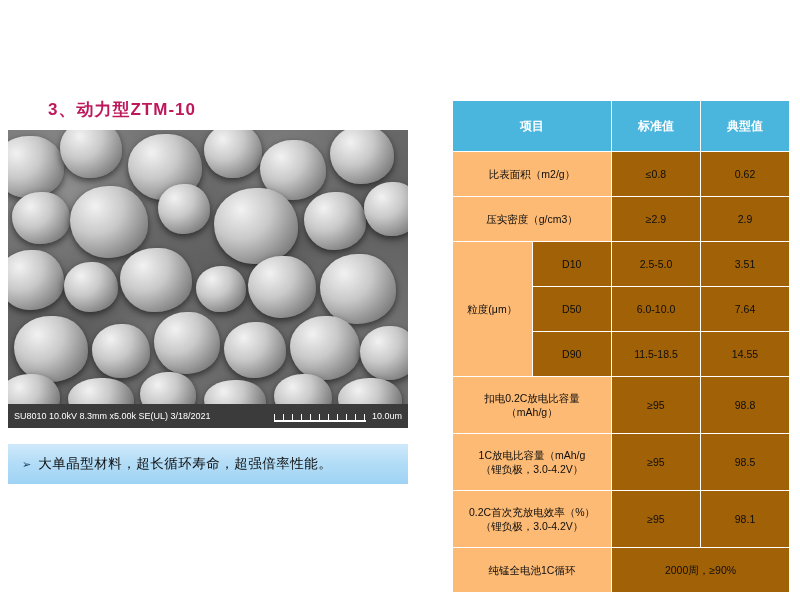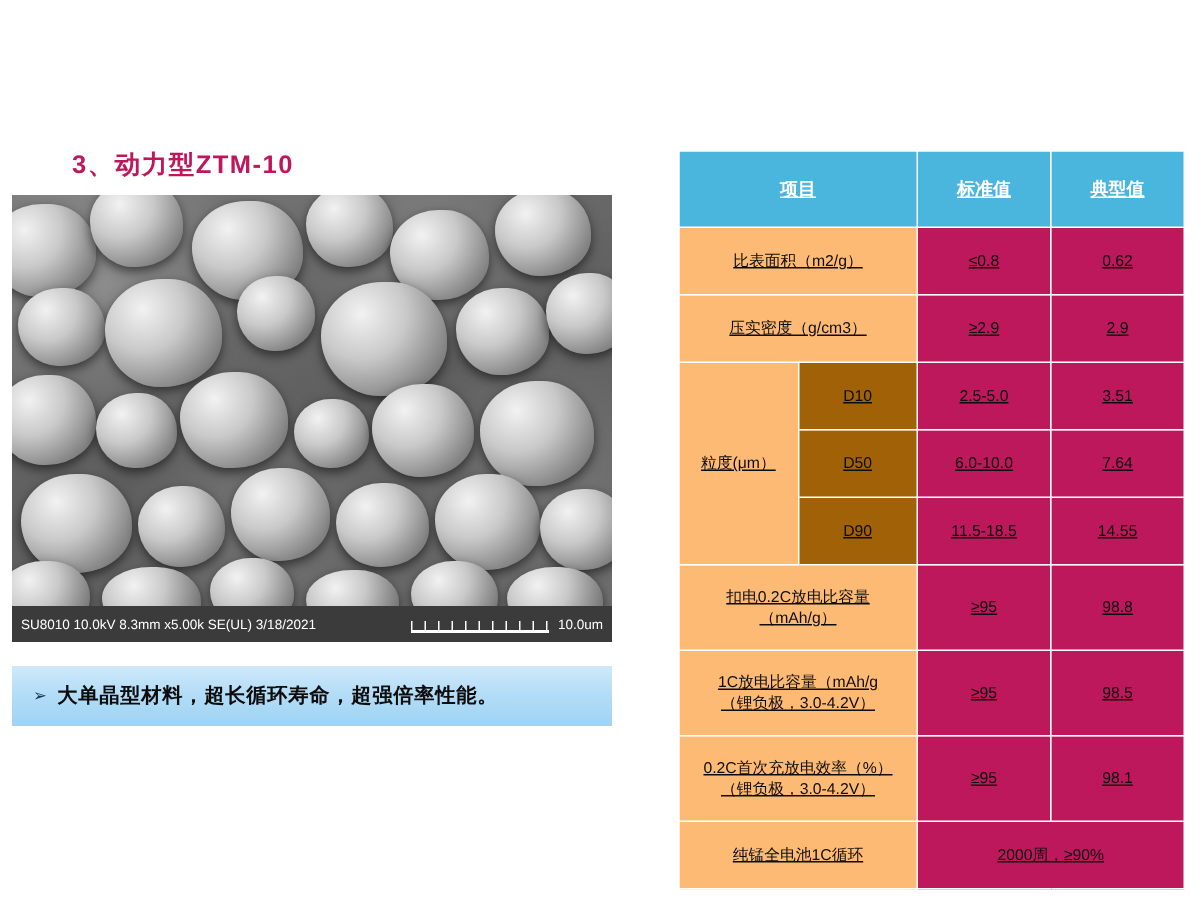--- a/index.html
+++ b/index.html
@@ -107,21 +107,21 @@
     box-sizing: border-box;
   }
   .bullet-bar .arrow {
     color: #17365d;
     font-size: 11px;
     margin-right: 7px;
     line-height: 1;
   }
   .bullet-bar .bullet-text {
     font-size: 13.5px;
-    font-weight: bold;
+    font-weight: normal;
     color: #0d0d0d;
     letter-spacing: 0.5px;
   }
 
   
   .table-wrap {
     position: absolute;
     left: 452px;
     top: 100px;
     width: 338px;
@@ -132,31 +132,30 @@
     table-layout: fixed;
     font-size: 10.5px;
     color: #0d0d0d;
   }
   table.spec th, table.spec td {
     border: 1px solid #ffffff;
     text-align: center;
     vertical-align: middle;
     padding: 5px 3px;
     line-height: 1.35;
-    text-decoration: underline;
   }
   table.spec thead th {
     background: #4ab5dd;
     color: #ffffff;
     font-size: 12px;
     font-weight: bold;
     height: 40px;
   }
   .cell-light { background: #a16207; }
-  .cell-lighter { background: #be185d; }
+  .cell-lighter { background: #a16207; }
   .cell-item { background: #fdba74; }
   .row-tall td { height: 34px; }
   .sub-label { width: 52px; }
 </style>
 </head>
 <body>
 
 <div class="slide">
 
   <div class="left-col">

